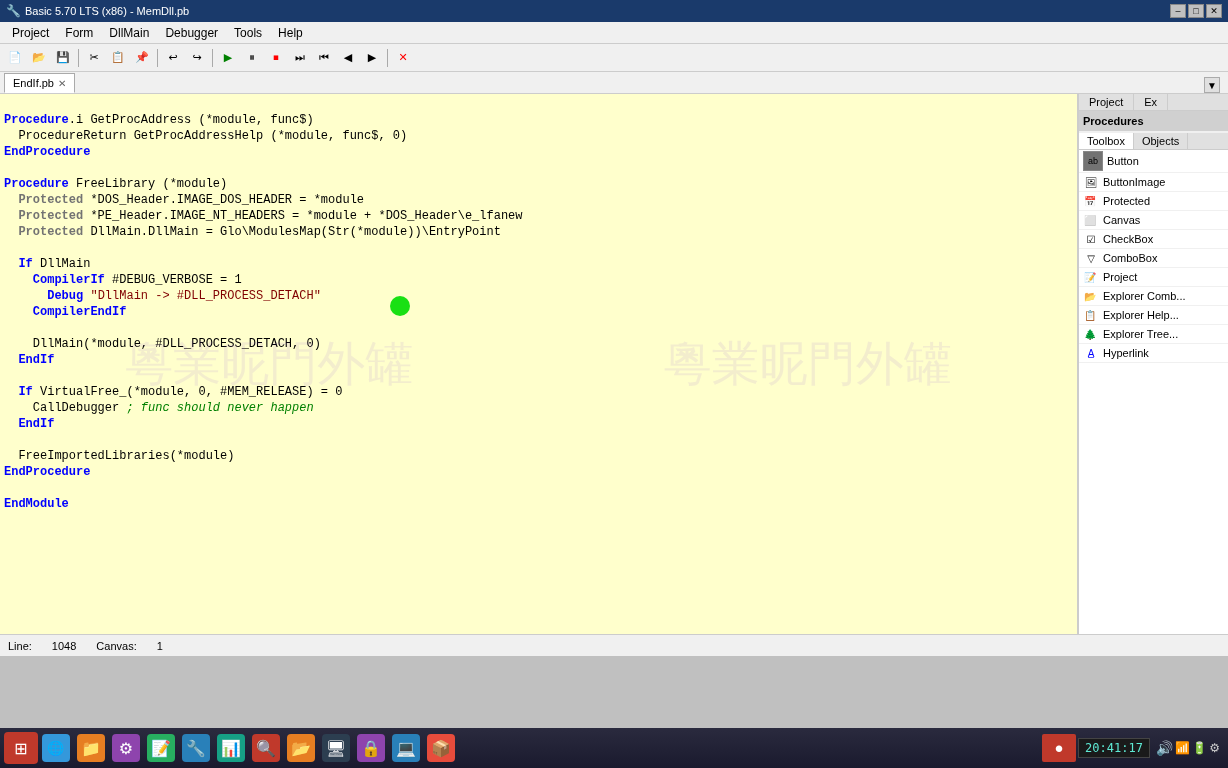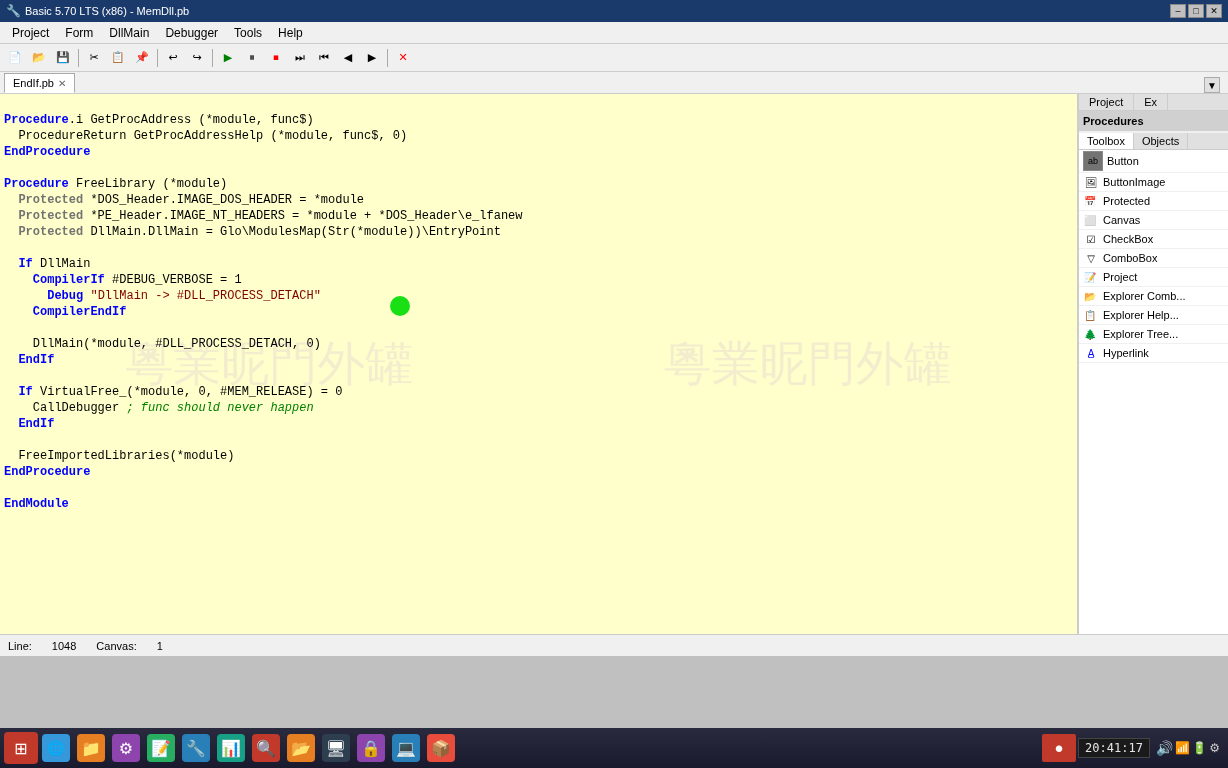--- a/index.html
+++ b/index.html
@@ -429,21 +429,21 @@
   </div>
   <div class="taskbar-item">
     <div class="taskbar-icon" style="background:#e74c3c; color:white;">📦</div>
   </div>
 
   <div style="margin-left:auto; display:flex; align-items:center; gap:2px;">
     <div class="taskbar-item" style="background:#c0392b; width:28px; height:28px; border-radius:2px;">
       <span style="color:white; font-size:14px;">⏺</span>
     </div>
 
-    <div style="background:#1a1a1a; color:#e5e5e5; padding:2px 6px; font-size:12px; font-family:monospace; border:1px solid #444;">
+    <div style="background:#1a1a1a; color:#5eead4; padding:2px 6px; font-size:12px; font-family:monospace; border:1px solid #444;">
       <span>20:41:17</span>
     </div>
 
     <div style="display:flex; align-items:center; gap:2px; padding:0 4px;">
       <span style="color:#ccc; font-size:14px;">🔊</span>
       <span style="color:#ccc; font-size:12px;">📶</span>
       <span style="color:#ccc; font-size:12px;">🔋</span>
       <span style="color:#ccc; font-size:12px;">⚙</span>
     </div>
   </div>

